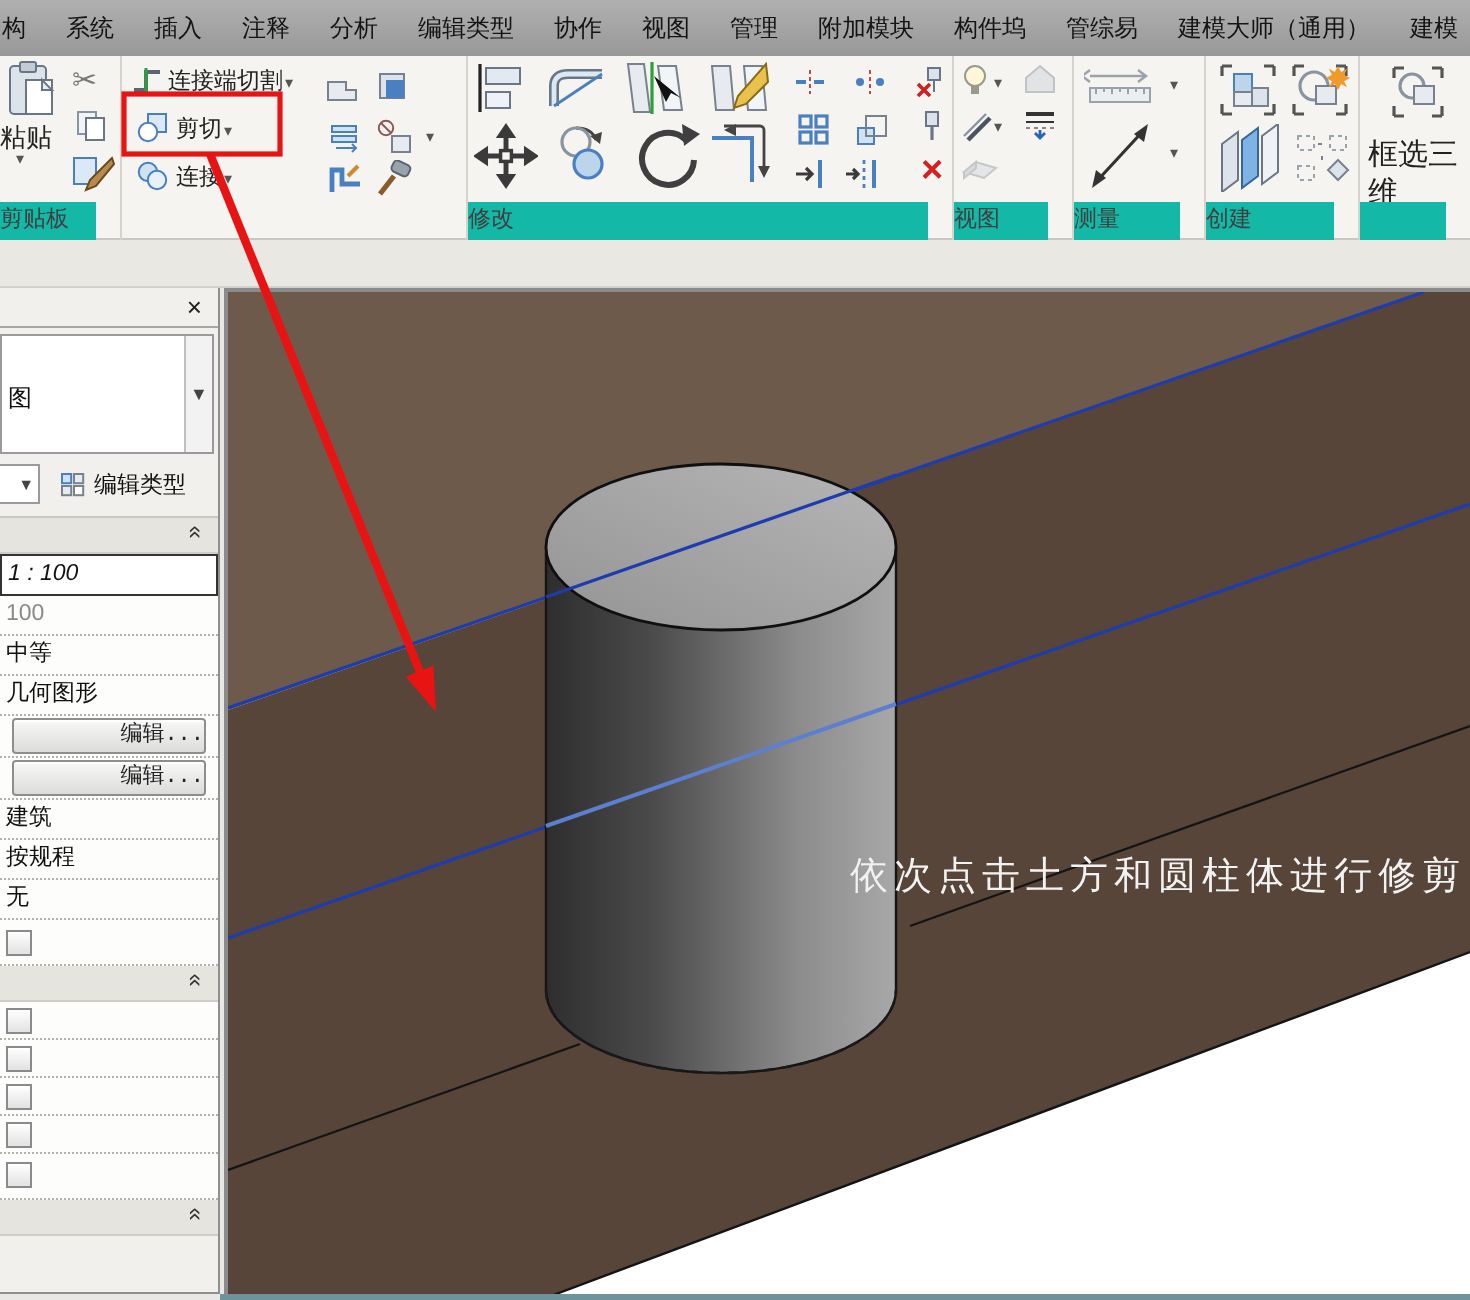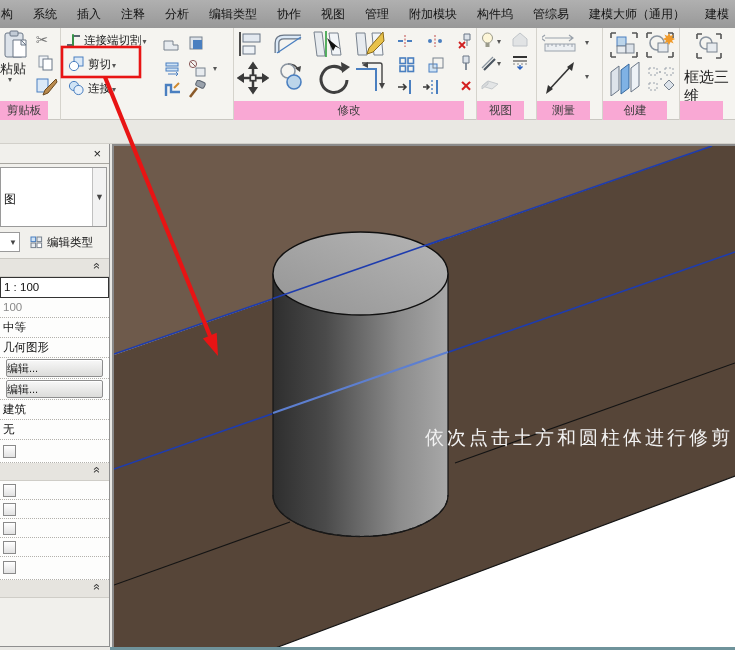--- a/index.html
+++ b/index.html
@@ -11,21 +11,21 @@
   .menu-bar{position:absolute;left:0;top:0;width:735px;height:28px;
     background:linear-gradient(#b0b0b0,#989898);display:flex;align-items:center;
     gap:20px;padding-left:1px;font-size:12px;color:#141414;white-space:nowrap;overflow:hidden;}
   .menu-item{flex:0 0 auto;cursor:default;}
 
   
   .ribbon{position:absolute;left:0;top:28px;width:735px;height:92px;background:#f5f4f0;
     border-bottom:1px solid #c9c7c1;}
   .panel{position:absolute;top:0;height:92px;border-right:1px solid #d5d3cc;}
   .panel-label{position:absolute;left:0;right:12px;bottom:0;height:19px;line-height:19px;
-    text-align:center;font-size:11.5px;color:#3f3f3f;background:#f9a8d4;}
+    font-size:11.5px;color:#3f3f3f;background:#14b8a6;}
   .pbody{position:absolute;left:0;right:0;top:0;height:72px;}
   .rowbtn{position:absolute;display:flex;align-items:center;gap:3px;font-size:11.5px;color:#222;height:20px;cursor:pointer;}
   .dd::after{content:"▾";font-size:8px;color:#555;margin-left:1px;}
   .ic{display:inline-block;}
   .small-ic{position:absolute;width:18px;height:18px;}
 
   
   .options-bar{position:absolute;left:0;top:121px;width:735px;height:23px;background:#e9e8e3;
     border-bottom:1px solid #d2d0ca;}
 
@@ -42,25 +42,25 @@
   .combo-stub{position:absolute;left:0;top:5px;width:20px;height:20px;background:#fff;border:1px solid #9a9a9a;
     border-left:none;display:flex;align-items:center;justify-content:flex-end;padding-right:2px;font-size:8px;color:#444;cursor:pointer;}
   .edit-type{position:absolute;left:26px;top:5px;height:21px;display:flex;align-items:center;gap:4px;
     font-size:11.5px;padding:0 3px;border:1px solid transparent;cursor:pointer;}
   .sect{position:relative;height:18px;background:#e6e4df;border-bottom:1px solid #cfcdc7;cursor:pointer;}
   .chev{position:absolute;right:10px;top:1px;display:inline-block;transform:rotate(-90deg);
     font-size:12px;color:#333;letter-spacing:-2px;}
   .prow{position:relative;height:20px;line-height:19px;padding-left:3px;border-bottom:1px dotted #b3b1ac;
     background:#fdfdfc;cursor:text;}
   .prow.muted{color:#8a8a8a;}
-  .prow.sel{border:1px solid #333;background:#fff;height:21px;}
+  .prow.sel{border:1px solid #333;background:#fff;height:21px;font-style:italic;}
   .btnrow{position:relative;height:21px;border-bottom:1px dotted #b3b1ac;background:#fdfdfc;}
   .pbtn{position:absolute;left:6px;right:6px;top:1px;height:18px;font-size:11px;color:#222;
     background:linear-gradient(#f8f8f8,#dcdcda);border:1px solid #8e8e8e;border-radius:2px;
-    text-align:left;line-height:17px;cursor:pointer;box-shadow:0 1px 0 #fff inset;}
+    text-align:right;line-height:17px;cursor:pointer;box-shadow:0 1px 0 #fff inset;font-family:Liberation Mono, monospace;}
   .cbrow{position:relative;height:19px;border-bottom:1px dotted #b3b1ac;background:#fdfdfc;}
   .cbrow.tall{height:23px;}
   .cb{position:absolute;left:3px;top:3px;width:13px;height:13px;background:linear-gradient(#fff,#e2e2e2);
     border:1px solid #8a8a8a;cursor:pointer;}
 
   
   .viewport{position:absolute;left:112px;top:144px;width:623px;height:506px;background:#fff;
     border-left:2px solid #8b8b8b;border-top:2px solid #8b8b8b;cursor:crosshair;}
   .bottom-edge{position:absolute;left:110px;top:647px;width:625px;height:3px;background:#6f939b;}
 
@@ -461,20 +461,21 @@
   <div class="prow muted"><span>100</span></div>
   <div class="prow"><span>中等</span></div>
   <div class="prow"><span>几何图形</span></div>
   <div class="btnrow">
     <span class="pbtn">编辑...</span>
   </div>
   <div class="btnrow">
     <span class="pbtn">编辑...</span>
   </div>
   <div class="prow"><span>建筑</span></div>
+  <div class="prow"><span>按规程</span></div>
   <div class="prow"><span>无</span></div>
   <div class="cbrow tall">
       <span class="cb" style="top:5px;"></span>
     </div>
 
   <div class="sect">
       <span class="chev">»</span>
     </div>
 
   <div class="cbrow">

